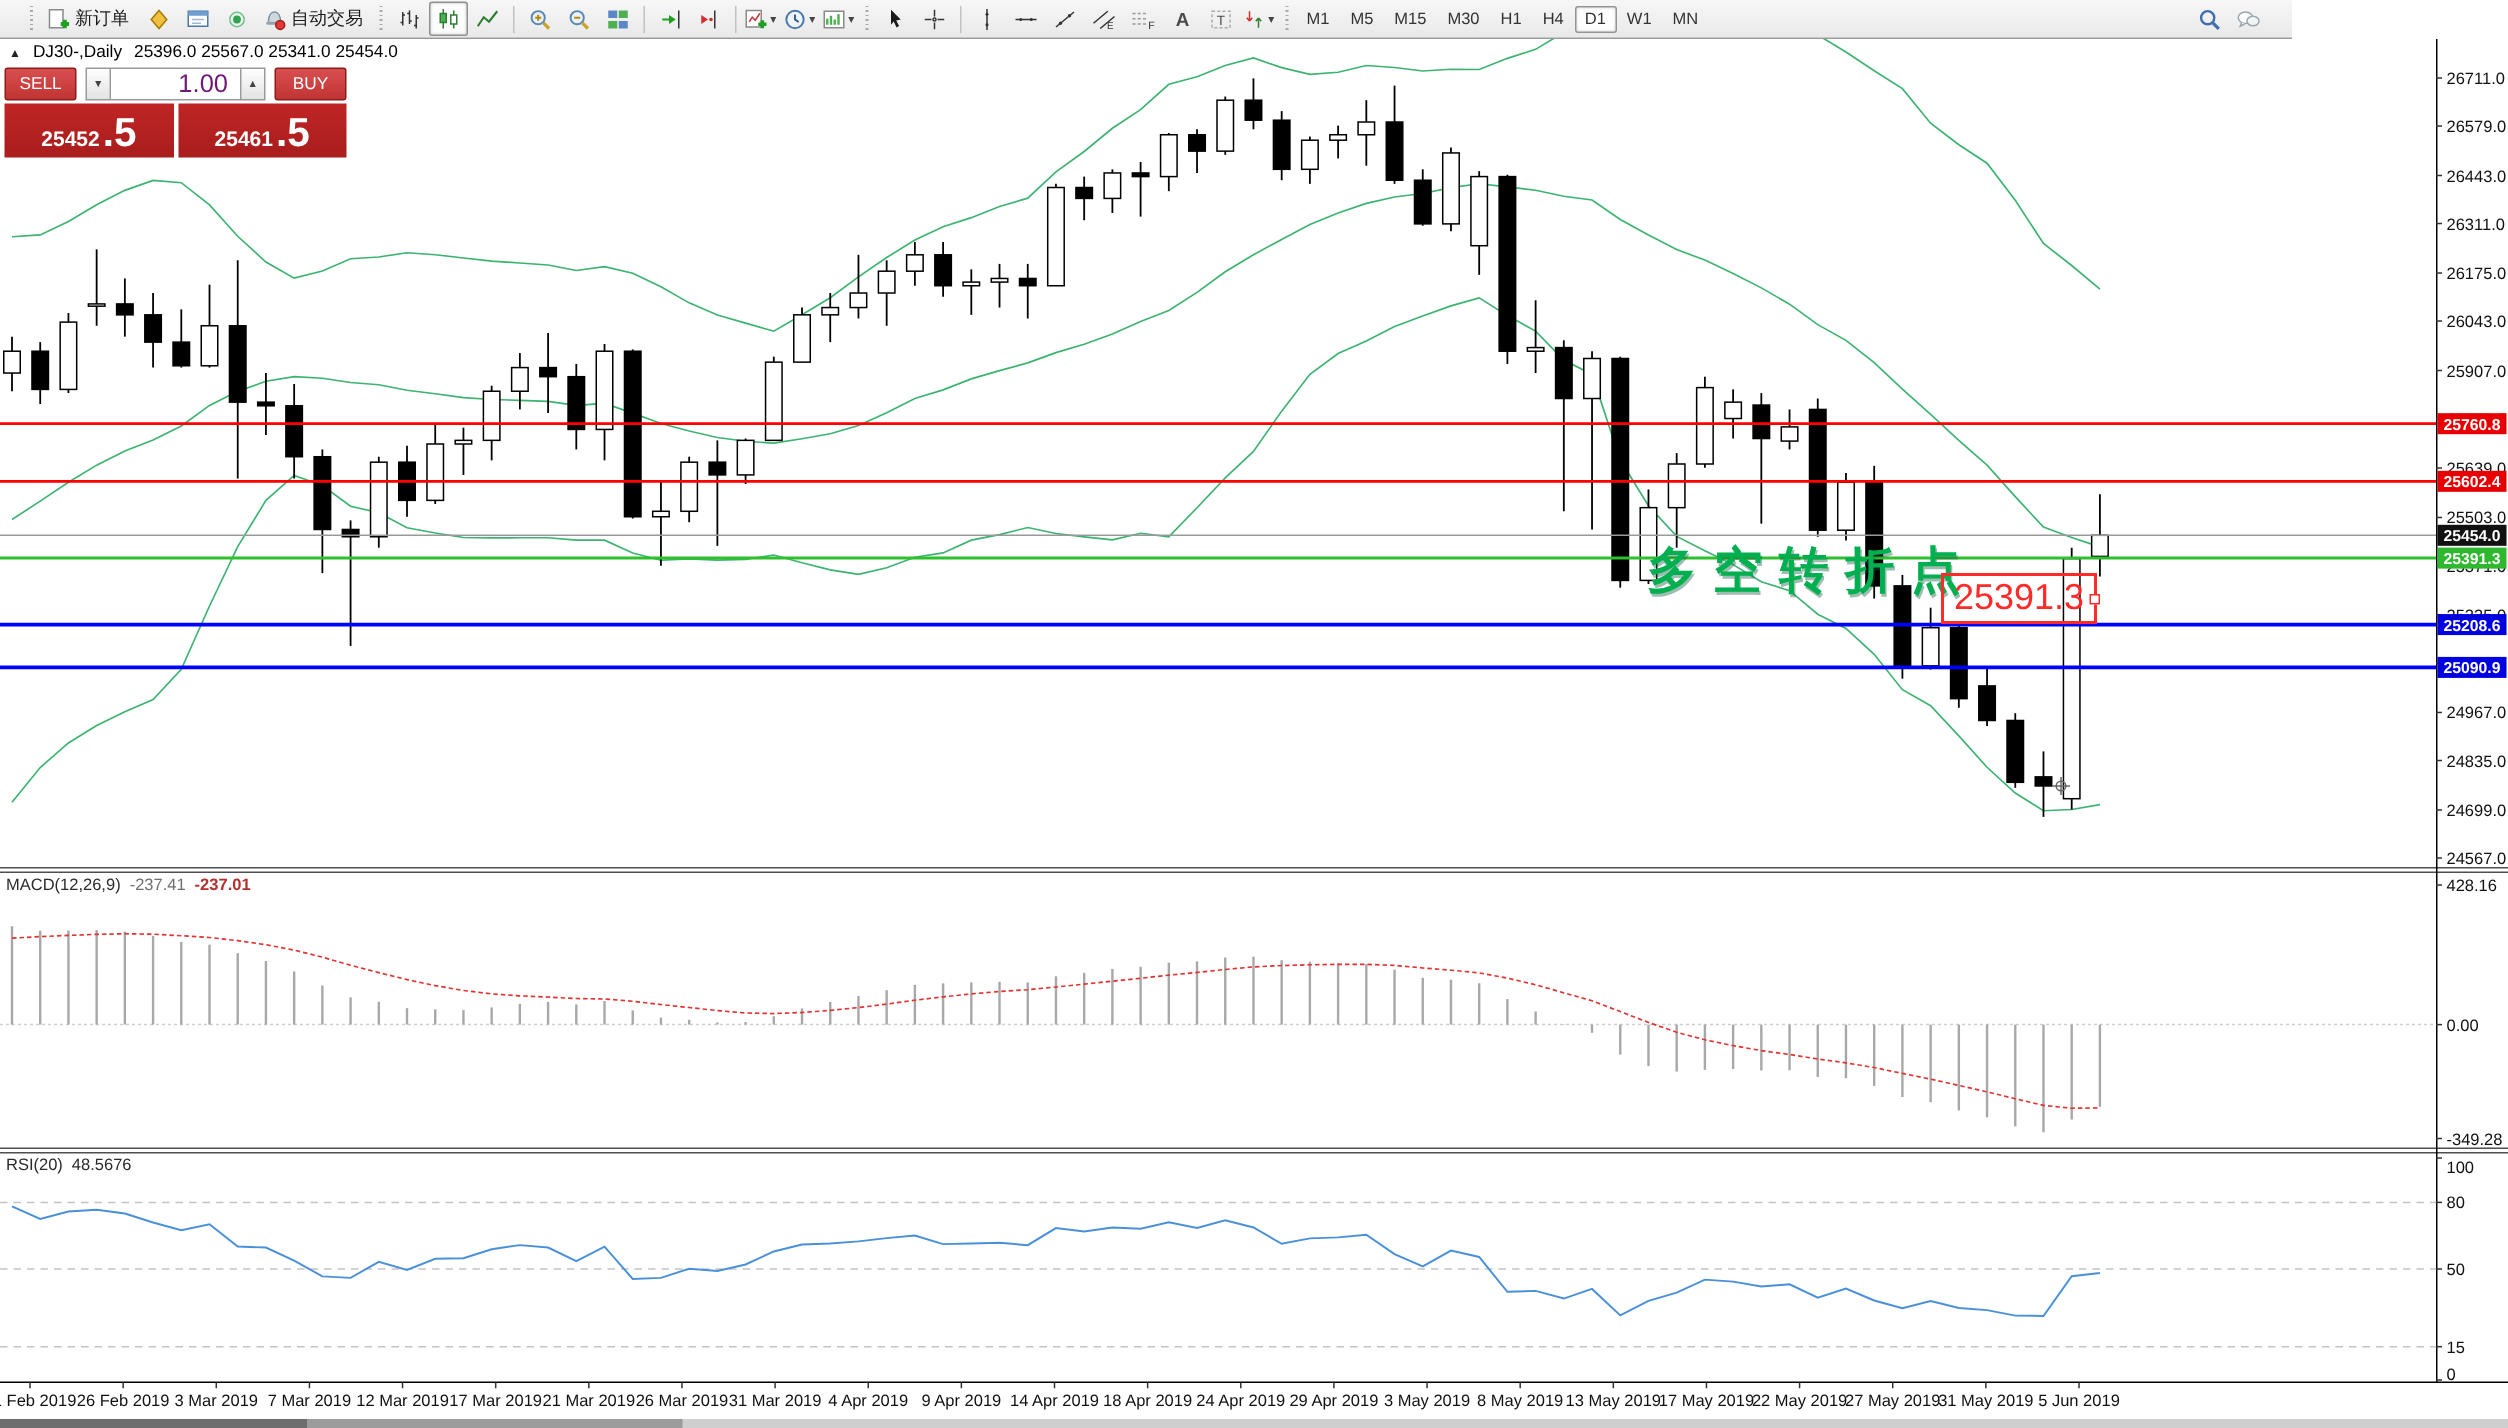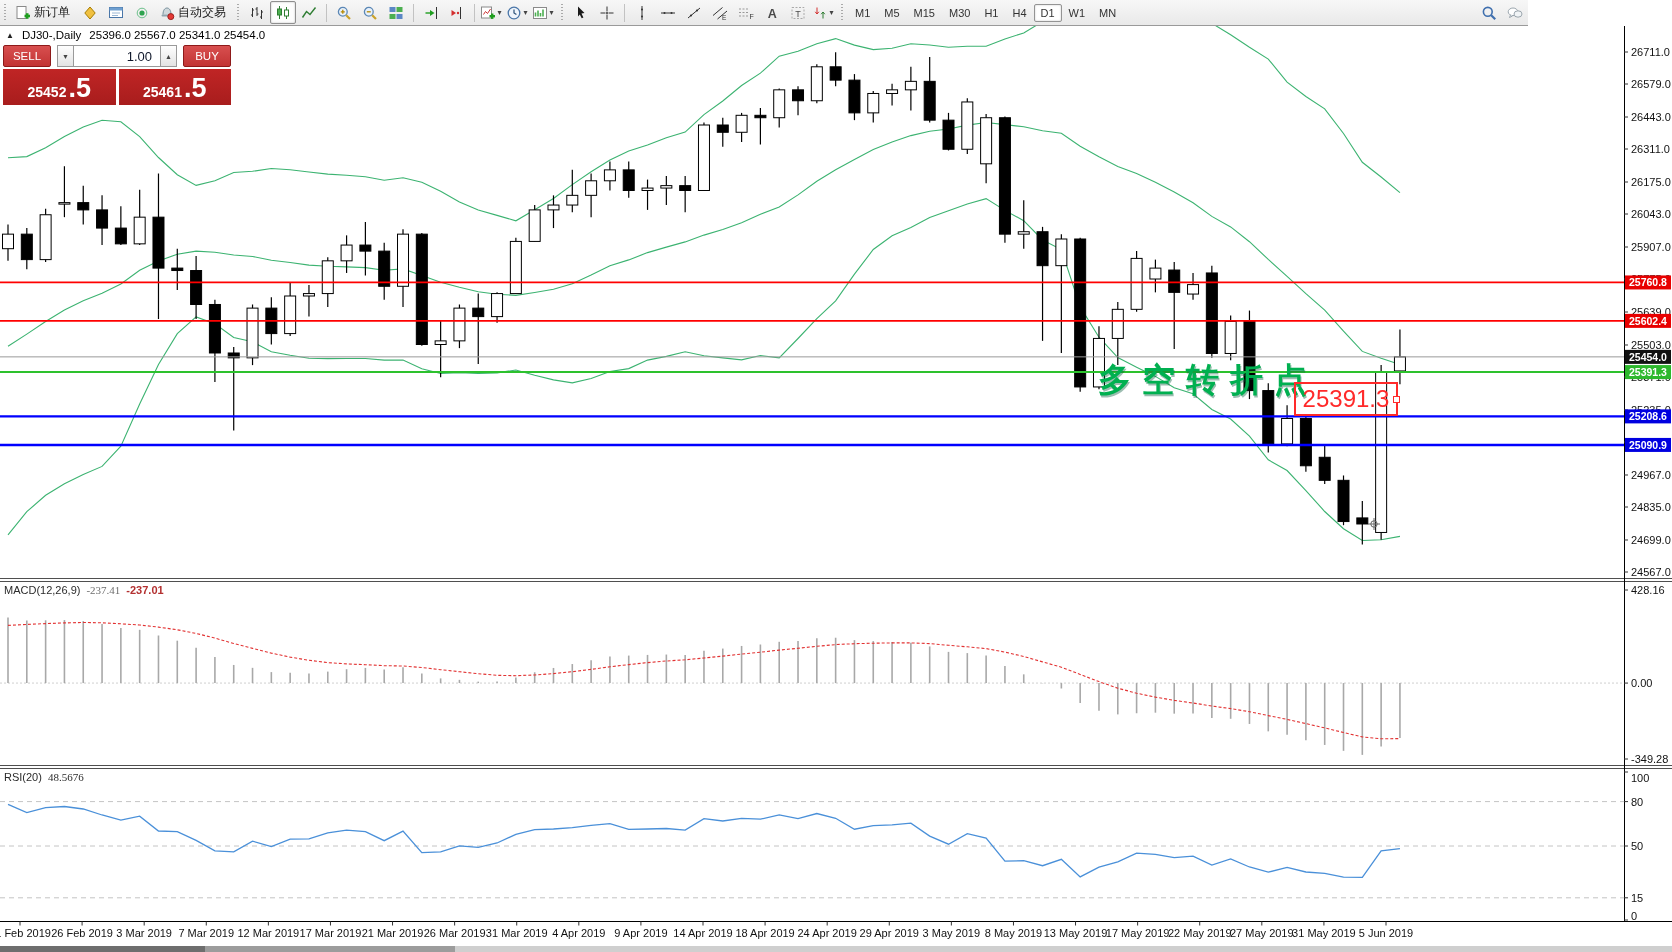--- a/index.html
+++ b/index.html
@@ -1,20 +1,20 @@
 <!DOCTYPE html>
 <html><head>
 <meta charset="utf-8">
 <style>
   html,body{margin:0;padding:0;background:#fff;}
   body{width:1672px;height:952px;overflow:hidden;font-family:"Liberation Sans",sans-serif;-webkit-font-smoothing:antialiased;}
   .app{position:relative;width:1672px;height:952px;background:#fff;}
   
   .toolbar{position:absolute;left:0;top:0;width:1528px;height:26px;background:linear-gradient(#f7f7f7,#e9e9e9);
-    border-bottom:1px solid #9a9a9a;display:flex;align-items:center;padding:0 0;box-sizing:border-box;z-index:30;}
+    border-bottom:1px solid #9a9a9a;display:flex;align-items:center;padding:0 16px;box-sizing:border-box;z-index:30;}
   .tb-ico{width:24px;height:21px;display:flex;align-items:center;justify-content:center;border:1px solid transparent;border-radius:2px;flex:none;}
   .tb-ico svg{display:block}
   .tb-ico.active{background:#fdfdfd;border-color:#8f8f8f;box-shadow:inset 0 0 2px #bbb;}
   .tb-btn{display:flex;align-items:center;gap:3px;padding:0 6px 0 3px;height:21px;border:1px solid transparent;border-radius:2px;flex:none;}
   .tb-btn .lbl{font-size:12px;color:#1a1a1a;white-space:nowrap;}
   .tb-sep{width:1px;height:18px;background:#c2c2c2;margin:0 4px;flex:none;}
   .tb-handle{width:5px;height:18px;margin:0 3px;flex:none;
     background:repeating-linear-gradient(#aaa 0 1px,transparent 1px 3px);background-size:2px 100%;background-repeat:repeat-y;background-position:1px 0;}
   .tb-drop{display:flex;align-items:center;flex:none;}
   .tb-caret{font-size:8px;color:#444;margin:0 2px 0 1px;}
@@ -26,27 +26,27 @@
   svg#cv{position:absolute;left:0;top:0;}
   .title{position:absolute;left:6px;top:3px;font-size:11.5px;color:#000;z-index:5;display:flex;gap:8px;align-items:center;}
   .title .tri{font-size:8px;color:#222;}
   .oct{position:absolute;left:3px;top:19px;width:228px;z-index:6;font-family:"Liberation Sans",sans-serif;}
   .oct-row1{display:flex;align-items:stretch;height:22px;}
   .oct-btn{background:linear-gradient(#d84f4f,#c23434);border:1px solid #8e1a1a;border-radius:2px;color:#fff;
     font-size:11.5px;display:flex;align-items:center;justify-content:center;width:46px;flex:none;}
   .oct-spin{width:15px;flex:none;background:linear-gradient(#fefefe,#e3e3e3);border:1px solid #9a9a9a;color:#444;
     font-size:7px;display:flex;align-items:center;justify-content:center;}
   .oct-vol{flex:1;background:#fff;border:1px solid #9a9a9a;border-left:none;border-right:none;
-    font-size:13px;color:#0f172a;display:flex;align-items:center;justify-content:flex-end;padding-right:8px;}
+    font-size:17px;color:#701a75;display:flex;align-items:center;justify-content:flex-end;padding-right:8px;}
   .oct-row2{display:flex;gap:3px;margin-top:2px;height:36px;}
   .oct-price{flex:1;background:linear-gradient(#c02525,#a81d1d);color:#fff;display:flex;align-items:flex-end;justify-content:center;padding-bottom:3px;}
   .oct-price .m{font-size:14px;font-weight:bold;line-height:20px;}
   .oct-price .b{font-size:27px;font-weight:bold;line-height:27px;margin-left:2px;}
   .indlabel{position:absolute;font-size:11px;color:#2b2b2b;z-index:5;white-space:nowrap;}
-  .indlabel .v1{color:#6e6e6e;margin-left:6px;font-family:Liberation Serif, serif;}
+  .indlabel .v1{color:#6e6e6e;margin-left:6px;}
   .indlabel .v2{color:#b33030;margin-left:6px;font-weight:bold;}
   .annot-text{position:absolute;left:1098px;top:332px;z-index:7;font-size:33px;font-weight:bold;color:#00b050;
     letter-spacing:11px;text-shadow:1px 2px 0 rgba(10,90,60,.4);white-space:nowrap;}
   .annot-box{position:absolute;left:1294px;top:356px;width:100px;height:30px;z-index:7;border:2px solid #ff2a2a;
     color:#ff2a2a;font-size:24px;display:flex;align-items:center;justify-content:center;background:transparent;}
   .annot-box:after{content:"";position:absolute;right:-4px;top:50%;margin-top:-3px;width:5px;height:5px;background:#fff;border:1px solid #ff2a2a;}
   .bottom-strip{position:absolute;left:0;top:946px;width:1672px;height:6px;background:#cfcfcf;z-index:8;}
   .bottom-strip .seg1{position:absolute;left:0;top:0;width:205px;height:6px;background:#6e6e6e;}
   .bottom-strip .seg2{position:absolute;left:205px;top:0;width:250px;height:6px;background:#9c9c9c;}
 </style>

